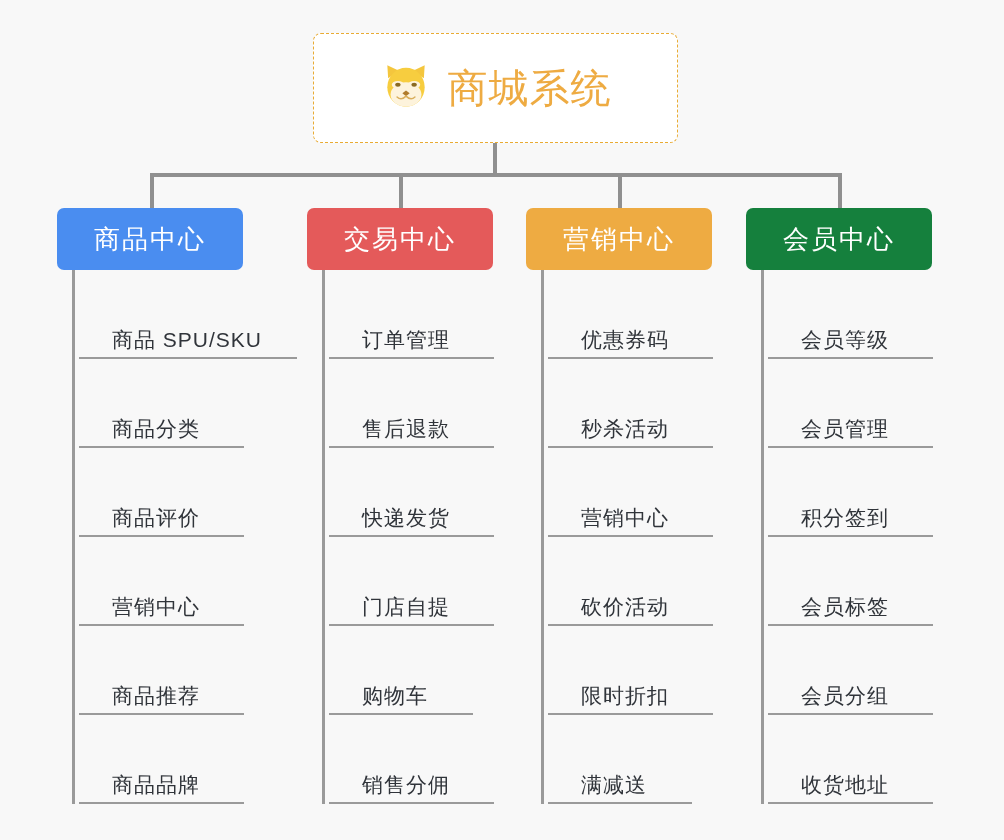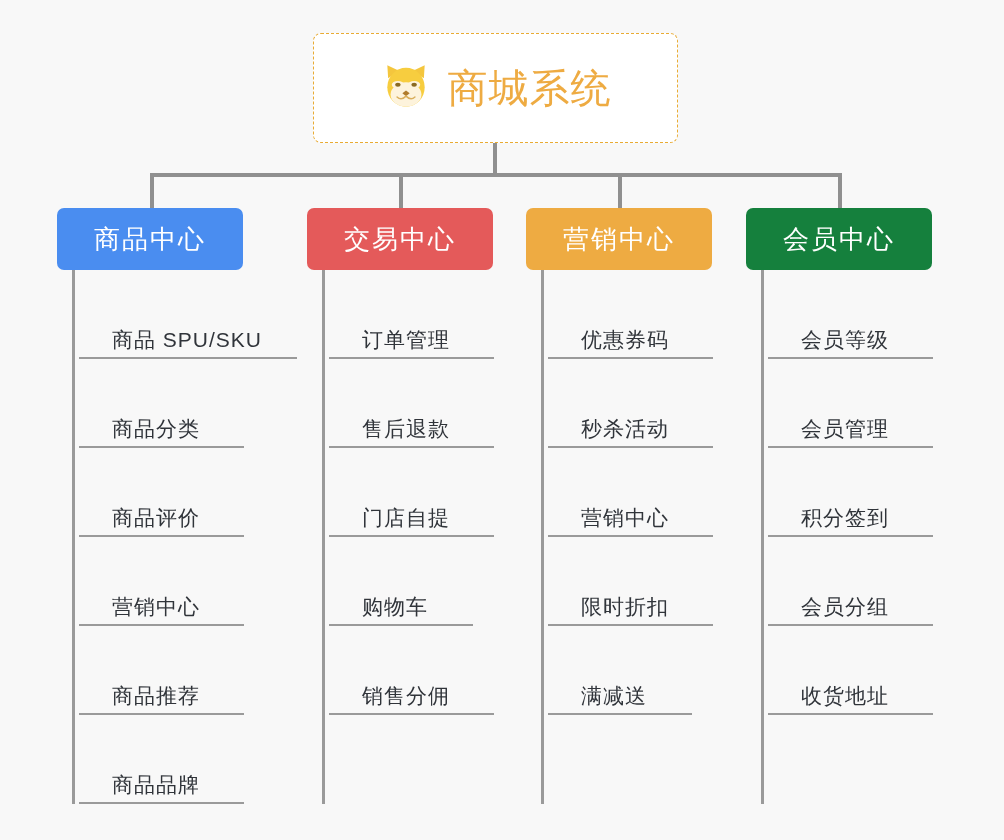--- a/index.html
+++ b/index.html
@@ -177,20 +177,24 @@
     <div class="leaves">
       <div class="leaf">
         <span class="leaf-text">订单管理</span>
         <span class="leaf-rule" style="width:165px;"></span>
       </div>
       <div class="leaf">
         <span class="leaf-text">售后退款</span>
         <span class="leaf-rule" style="width:165px;"></span>
       </div>
       <div class="leaf">
+        <span class="leaf-text">快递发货</span>
+        <span class="leaf-rule" style="width:165px;"></span>
+      </div>
+      <div class="leaf">
         <span class="leaf-text">门店自提</span>
         <span class="leaf-rule" style="width:165px;"></span>
       </div>
       <div class="leaf">
         <span class="leaf-text">购物车</span>
         <span class="leaf-rule" style="width:144px;"></span>
       </div>
       <div class="leaf">
         <span class="leaf-text">销售分佣</span>
         <span class="leaf-rule" style="width:165px;"></span>
@@ -210,20 +214,24 @@
       </div>
       <div class="leaf">
         <span class="leaf-text">秒杀活动</span>
         <span class="leaf-rule" style="width:165px;"></span>
       </div>
       <div class="leaf">
         <span class="leaf-text">营销中心</span>
         <span class="leaf-rule" style="width:165px;"></span>
       </div>
       <div class="leaf">
+        <span class="leaf-text">砍价活动</span>
+        <span class="leaf-rule" style="width:165px;"></span>
+      </div>
+      <div class="leaf">
         <span class="leaf-text">限时折扣</span>
         <span class="leaf-rule" style="width:165px;"></span>
       </div>
       <div class="leaf">
         <span class="leaf-text">满减送</span>
         <span class="leaf-rule" style="width:144px;"></span>
       </div>
     </div>
   </div>
 
@@ -239,20 +247,24 @@
       </div>
       <div class="leaf">
         <span class="leaf-text">会员管理</span>
         <span class="leaf-rule" style="width:165px;"></span>
       </div>
       <div class="leaf">
         <span class="leaf-text">积分签到</span>
         <span class="leaf-rule" style="width:165px;"></span>
       </div>
       <div class="leaf">
+        <span class="leaf-text">会员标签</span>
+        <span class="leaf-rule" style="width:165px;"></span>
+      </div>
+      <div class="leaf">
         <span class="leaf-text">会员分组</span>
         <span class="leaf-rule" style="width:165px;"></span>
       </div>
       <div class="leaf">
         <span class="leaf-text">收货地址</span>
         <span class="leaf-rule" style="width:165px;"></span>
       </div>
     </div>
   </div>
 

